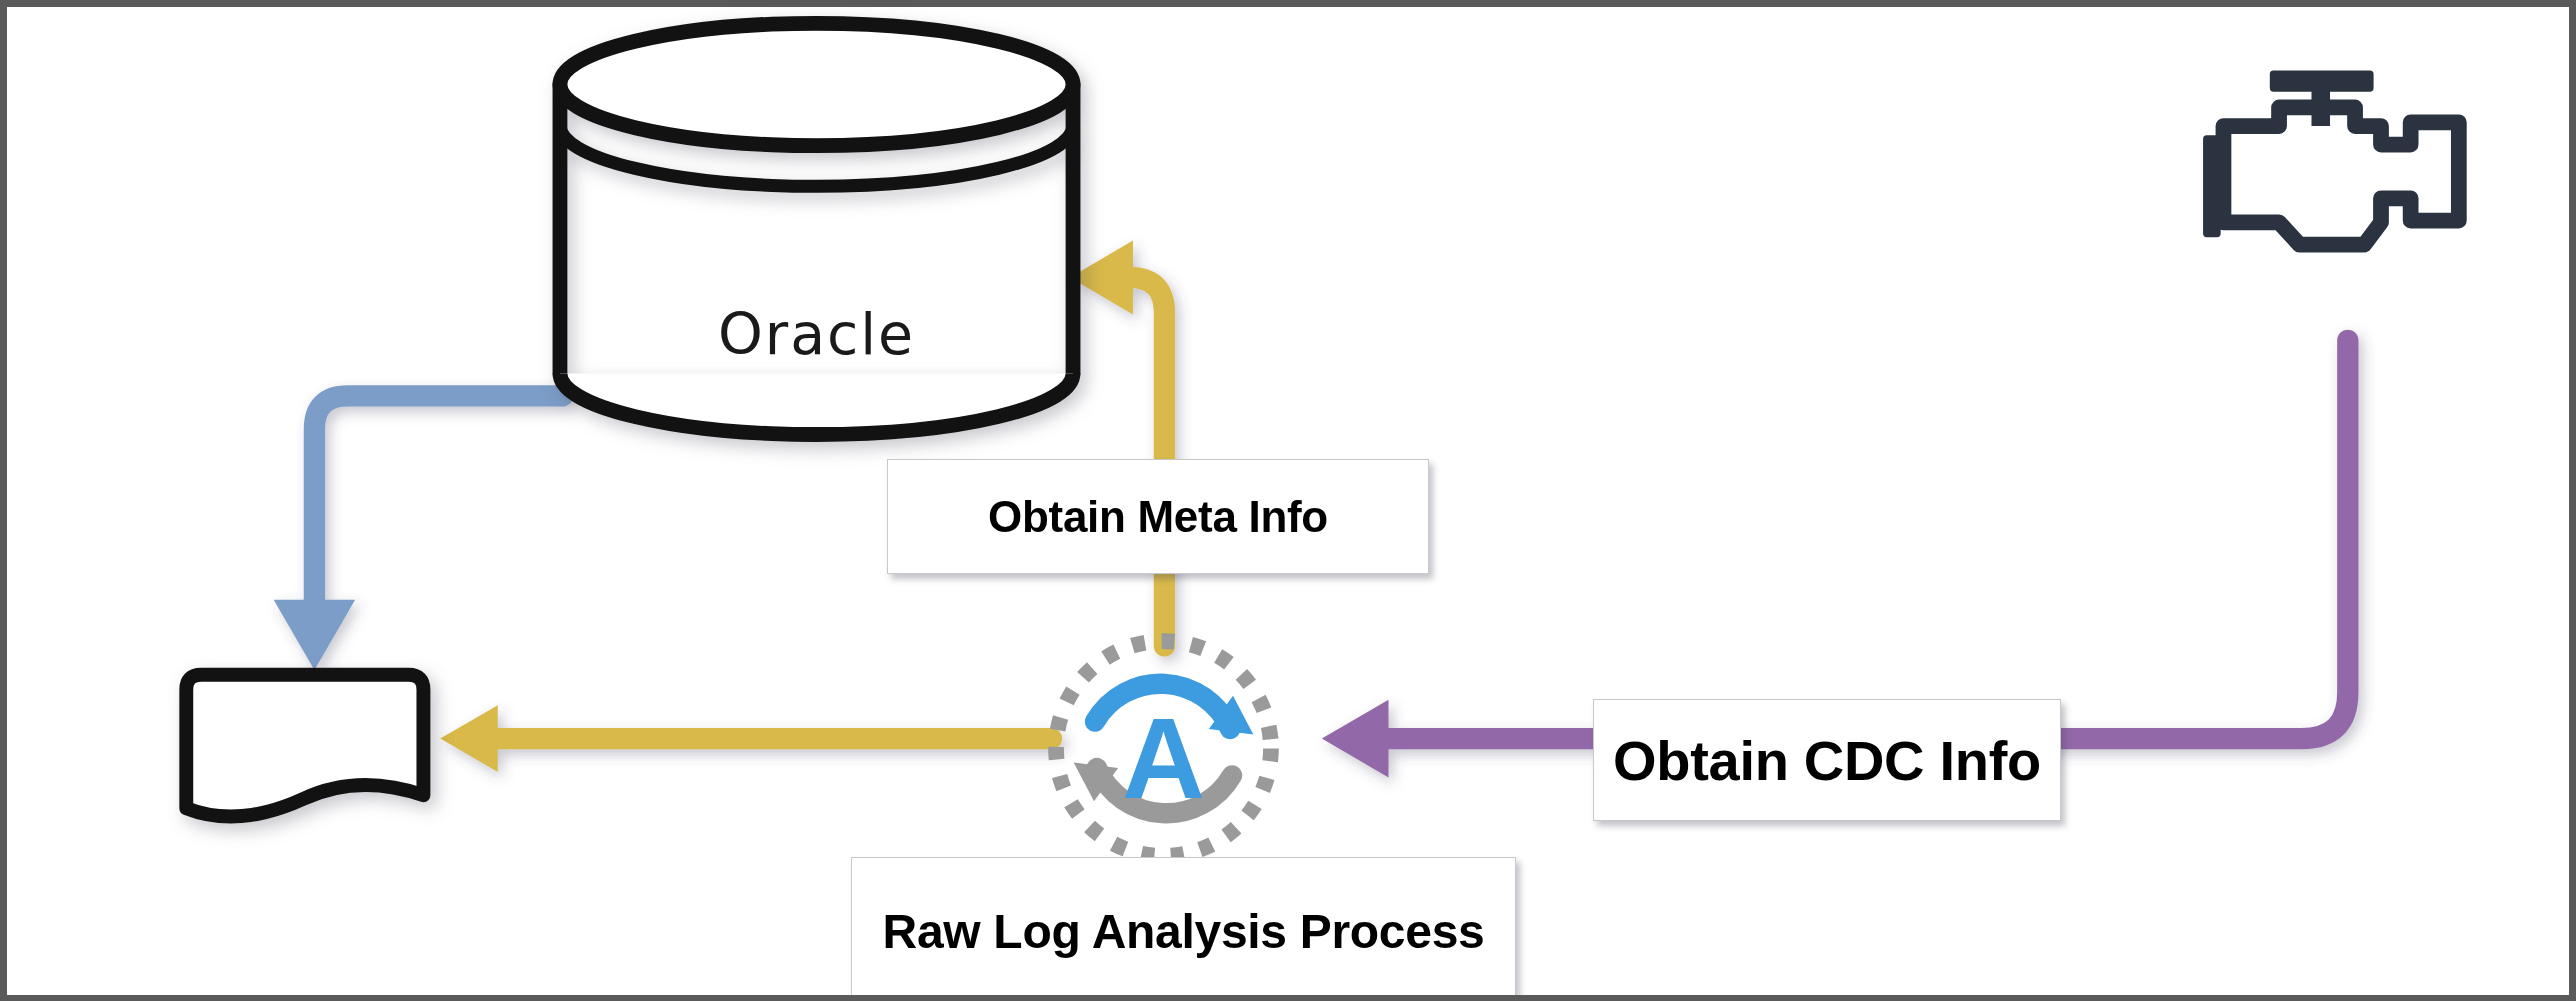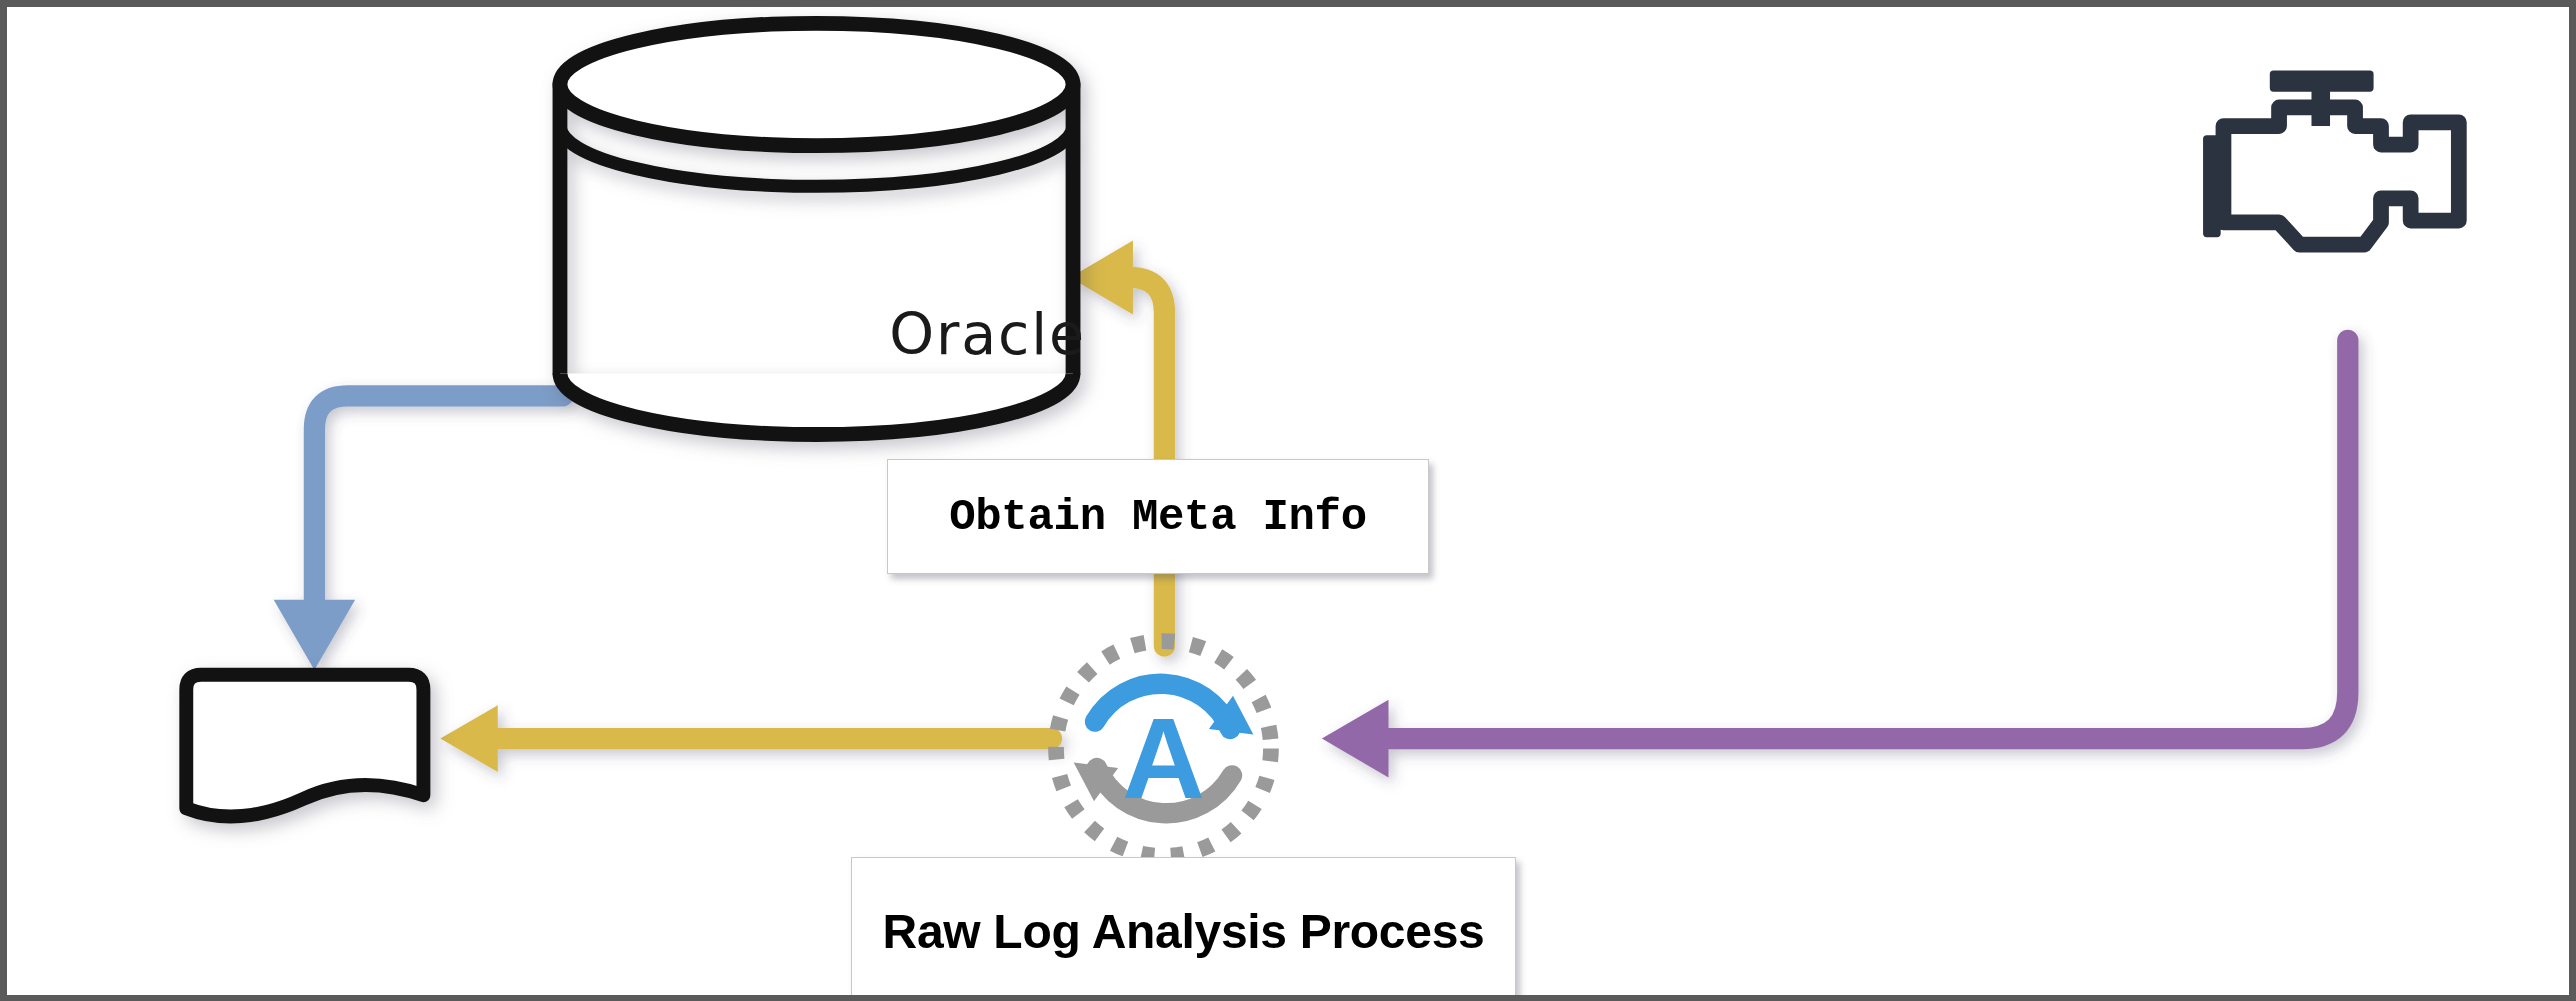--- a/index.html
+++ b/index.html
@@ -23,30 +23,30 @@
     display:flex;align-items:center;justify-content:center;
     color:#000;
     font-weight:bold;
     font-family:"Liberation Sans",sans-serif;
     letter-spacing:-0.3px;
     box-sizing:border-box;
     z-index:40;
   }
 
   #lbl-tla{left:11px;top:402px;width:639px;height:122px;font-size:48px;}
-  #lbl-meta{left:880px;top:452px;width:542px;height:115px;font-size:44px;font-family:Liberation Mono, monospace;}
+  #lbl-meta{left:880px;top:452px;width:542px;height:115px;font-size:44px;}
   #lbl-txlogs{left:474px;top:651px;width:470px;height:111px;font-size:43px;}
   #lbl-raw{left:844px;top:850px;width:665px;height:148px;font-size:48px;}
   #lbl-cdc{left:1586px;top:692px;width:468px;height:122px;font-size:56px;}
   #lbl-flow{left:2157px;top:389px;width:367px;height:102px;font-size:43px;}
 
   
   #oracle{position:absolute;left:540px;top:7.4px;width:539px;height:428px;z-index:20;}
   #oracle .ora-text{
-    position:absolute;left:0;right:0;top:287px;text-align:right;
+    position:absolute;left:0;right:0;top:287px;text-align:center;
     font-family:"DejaVu Sans",sans-serif;
     font-size:57px;color:#1a1a1a;letter-spacing:1.9px;
   }
   
   #engine-box{position:absolute;left:2183px;top:56px;width:306px;height:278px;z-index:20;}
   
   #spinner{position:absolute;left:1037px;top:622px;width:239px;height:239px;z-index:30;}
 </style>
 </head>
 <body>
@@ -122,16 +122,17 @@
       <text x="129" y="182" text-anchor="middle" font-family="Liberation Sans, sans-serif" font-size="124" font-weight="bold" fill="#3d9be0">A</text>
     </svg>
   </div>
 
 
   <div class="label" id="lbl-meta">Obtain Meta Info</div>
 
 
   <div class="label" id="lbl-raw">Raw Log Analysis Process</div>
 
+  <div class="label" id="lbl-cdc">Obtain CDC Info</div>
 
 
 </div>
 
 
 </body></html>

